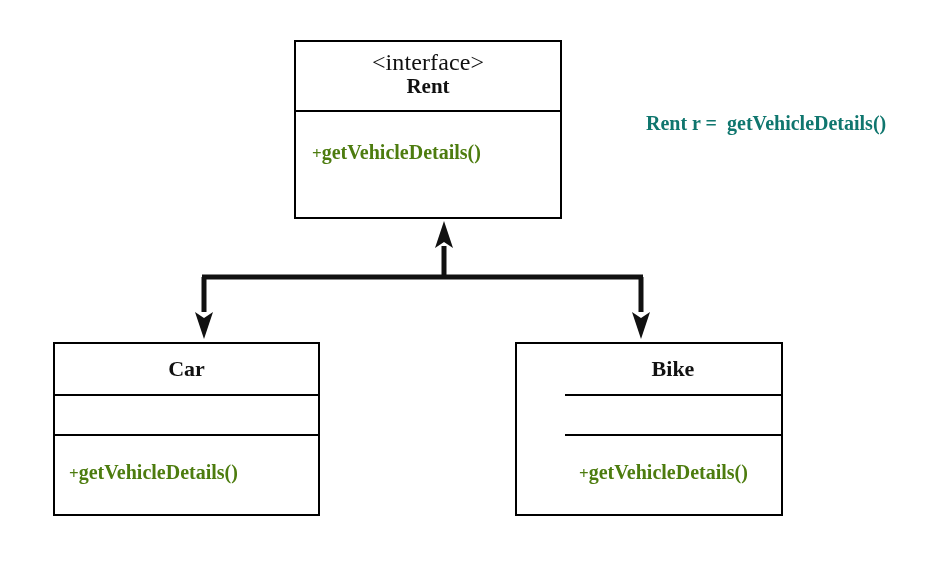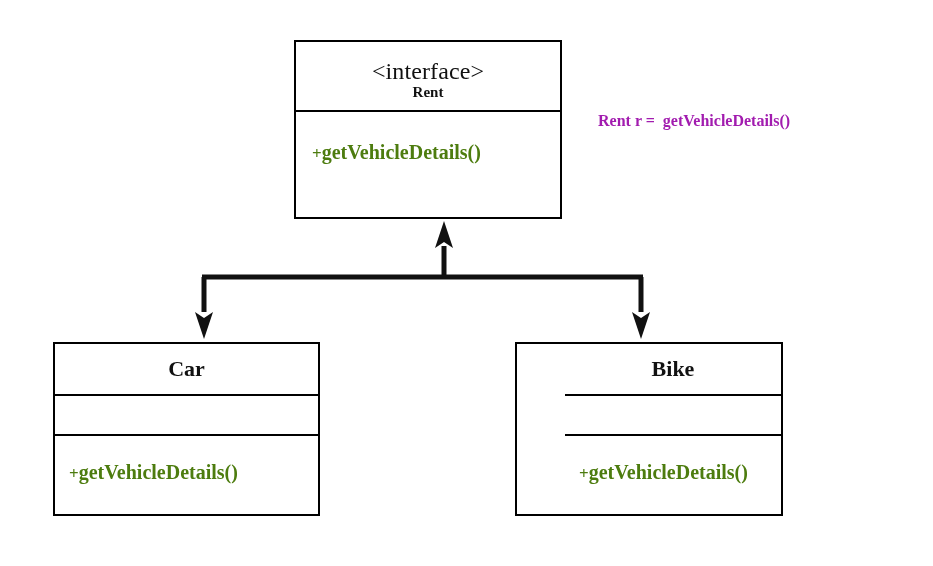--- a/index.html
+++ b/index.html
@@ -32,32 +32,32 @@
     position: relative;
     overflow: hidden;
   }
   .compartment.divided {
     border-bottom: 2px solid #000000;
   }
   .cmp-header {
     display: flex;
     flex-direction: column;
     align-items: center;
-    justify-content: center;
+    justify-content: flex-start;
   }
   .stereotype {
     font-size: 24px;
     font-weight: normal;
     line-height: 1.05;
     color: #111111;
     letter-spacing: 0.1px;
     white-space: nowrap;
   }
   .class-title {
-    font-size: 15px;
+    font-size: 21px;
     font-weight: bold;
     line-height: 1.1;
     color: #111111;
     white-space: nowrap;
   }
   .class-title.solo {
     font-size: 22px;
   }
   .member {
     font-size: 20px;
@@ -67,25 +67,26 @@
     line-height: 1;
   }
   .member .vis {
     font-size: 17px;
     font-weight: bold;
   }
 
   
   .annotation {
     position: absolute;
-    font-size: 16px;
+    font-size: 20px;
     font-weight: bold;
-    color: #a21caf;
+    color: #0f766e;
     white-space: pre;
     line-height: 1;
+    margin-left: 48px;
   }
 
   
   #connector {
     position: absolute;
     left: 0;
     top: 0;
     width: 933px;
     height: 566px;
     pointer-events: none;

